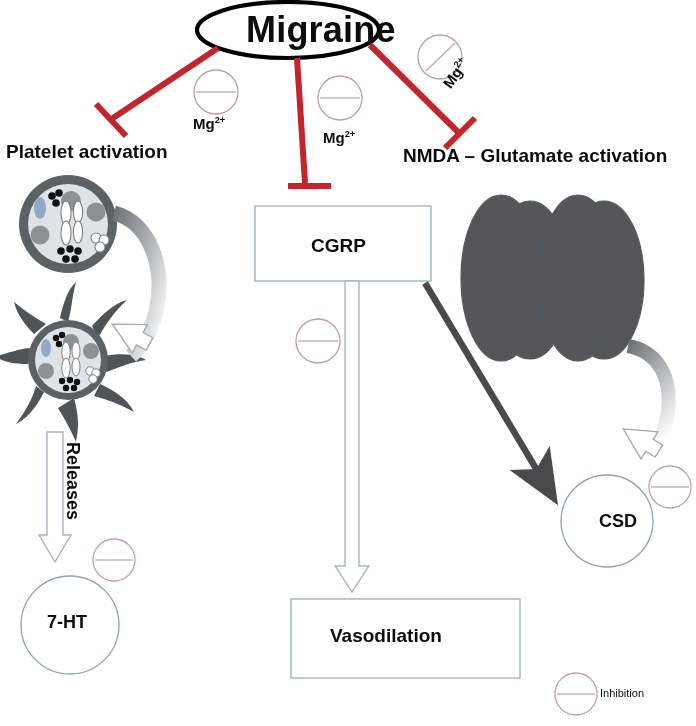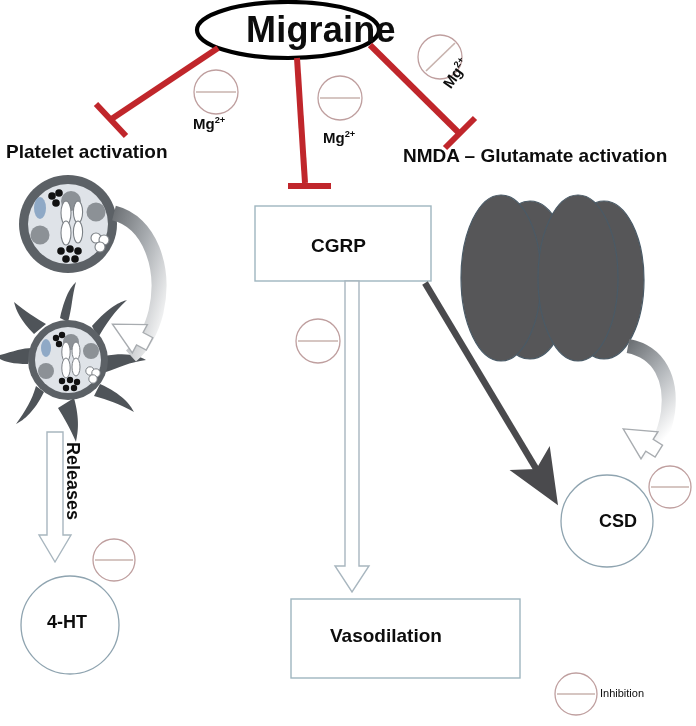--- a/index.html
+++ b/index.html
@@ -261,21 +261,21 @@
   <div class="lbl bold" id="t-mg1"><span>Mg</span><span class="sup">2+</span></div>
 
   <div class="lbl bold" id="t-mg2"><span>Mg</span><span class="sup">2+</span></div>
 
   <div class="lbl bold rotneg" id="t-mg3"><span>Mg</span><span class="sup">2+</span></div>
 
   <div class="lbl bold" id="t-cgrp">CGRP</div>
 
   <div class="lbl bold" id="t-vaso">Vasodilation</div>
 
-  <div class="lbl bold" id="t-5ht">4-HT</div>
+  <div class="lbl bold" id="t-5ht">7-HT</div>
 
   <div class="lbl bold" id="t-csd">CSD</div>
 
   <div class="lbl bold rot90" id="t-releases">Releases</div>
 
   <div class="lbl" id="t-inhib">Inhibition</div>
 
 </div>
 
 </body></html>

